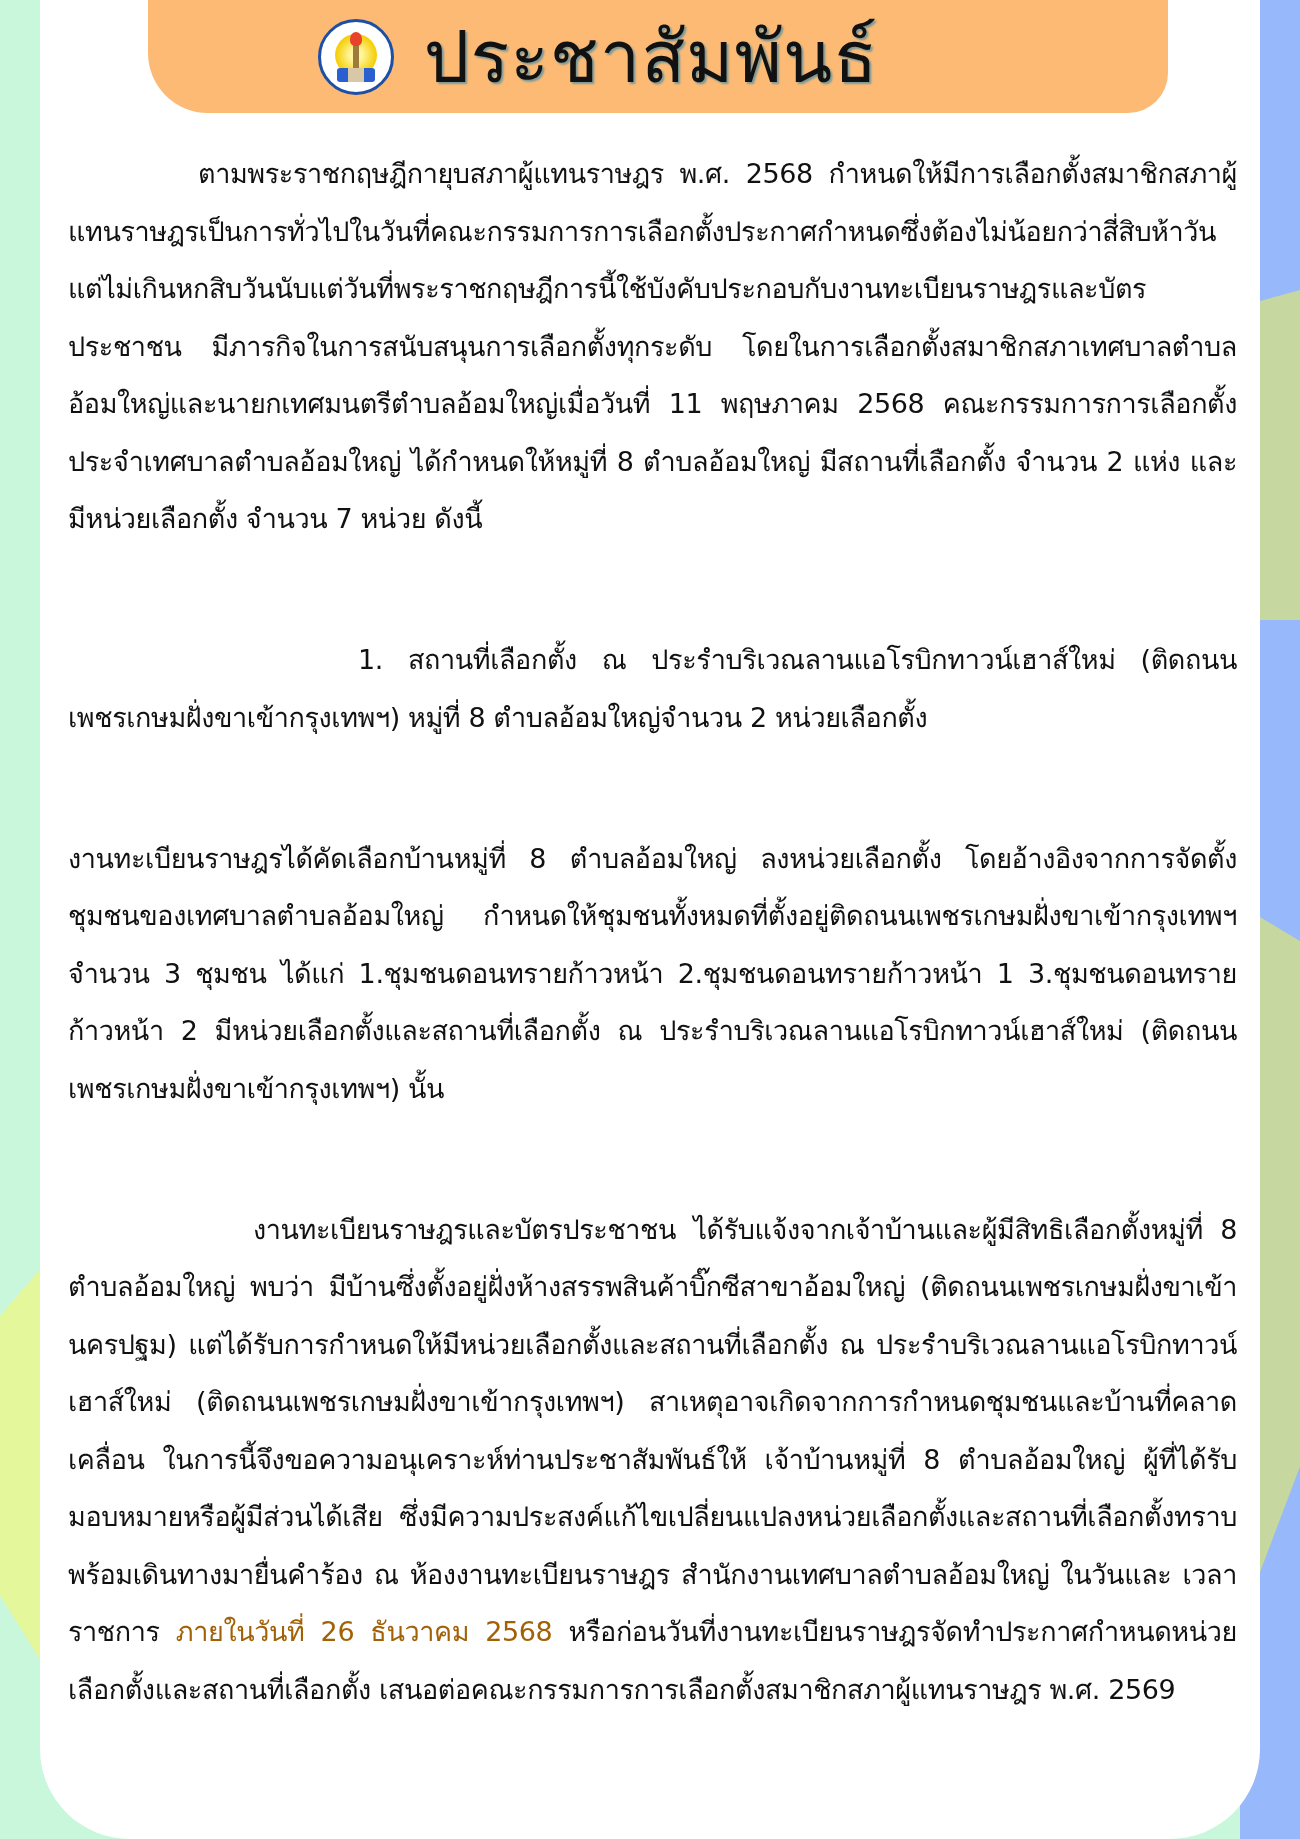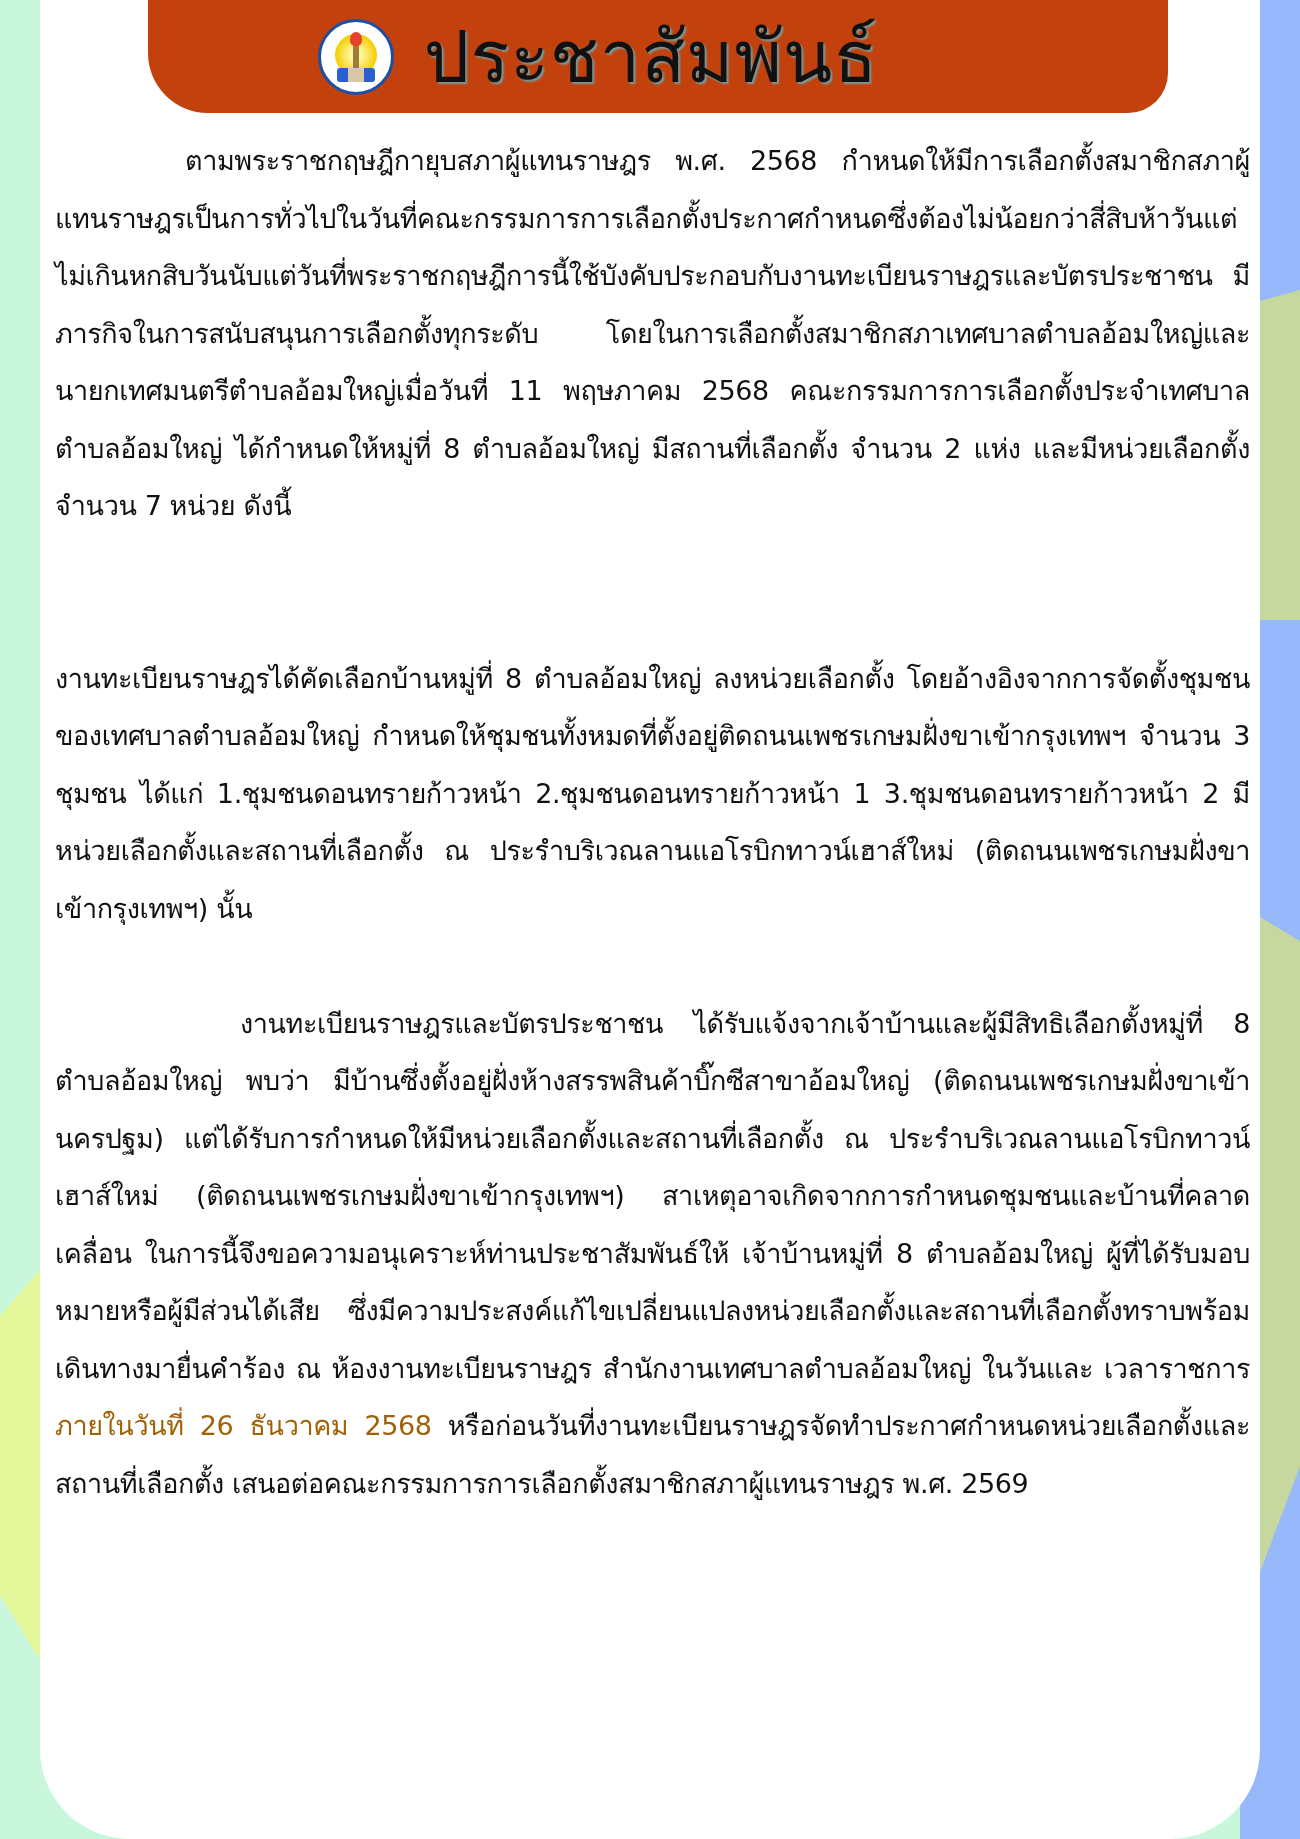--- a/index.html
+++ b/index.html
@@ -30,21 +30,21 @@
     }
     
     .paper {
       position: absolute; left: 40px; top: 0; width: 1220px; height: 1839px;
       background: #ffffff;
       border-radius: 0 0 90px 90px;
     }
     
     .banner {
       position: absolute; left: 148px; top: 0; width: 1020px; height: 113px;
-      background: #c2410c;
+      background: #fdba74;
       border-radius: 0 0 40px 60px;
       display: flex; align-items: center; justify-content: center;
     }
     .logo {
       width: 76px; height: 76px; border-radius: 50%;
       background: #ffffff; border: 3px solid #1e4fa6;
       position: relative; margin-right: 30px; margin-left: -120px;
       box-sizing: border-box;
     }
     .logo .sun {
@@ -73,21 +73,21 @@
       font-family: "DejaVu Sans", sans-serif;
       font-weight: normal;
     }
     
     .content {
       position: absolute; left: 55px; top: 132px; width: 1195px;
       font-size: 27px; line-height: 57.5px; color: #111111;
       font-family: "DejaVu Sans", sans-serif;
       letter-spacing: -0.4px;
     }
-    .content p { margin: 0; text-align: justify; }
+    .content p { margin: 13px; text-align: justify; }
     .indent-1 { text-indent: 130px; }
     .indent-list1 { text-indent: 290px; }
     .indent-list2 { text-indent: 185px; }
     .indent-p3 { text-indent: 185px; }
     .gap { height: 57.5px; }
     .red { color: #a16207; }
   </style>
 </head>
 <body>
 
@@ -104,17 +104,18 @@
     <div class="torch"></div>
     <div class="flame"></div>
     <div class="hands"></div>
   </div>
   <div class="banner-title">ประชาสัมพันธ์</div>
 </div>
 
 <div class="content">
   <p class="indent-1">ตามพระราชกฤษฎีกายุบสภาผู้แทนราษฎร พ.ศ. 2568 กำหนดให้มีการเลือกตั้งสมาชิกสภาผู้แทนราษฎรเป็นการทั่วไปในวันที่คณะกรรมการการเลือกตั้งประกาศกำหนดซึ่งต้องไม่น้อยกว่าสี่สิบห้าวันแต่ไม่เกินหกสิบวันนับแต่วันที่พระราชกฤษฎีการนี้ใช้บังคับประกอบกับงานทะเบียนราษฎรและบัตรประชาชน มีภารกิจในการสนับสนุนการเลือกตั้งทุกระดับ โดยในการเลือกตั้งสมาชิกสภาเทศบาลตำบลอ้อมใหญ่และนายกเทศมนตรีตำบลอ้อมใหญ่เมื่อวันที่ 11 พฤษภาคม 2568 คณะกรรมการการเลือกตั้งประจำเทศบาลตำบลอ้อมใหญ่ ได้กำหนดให้หมู่ที่ 8 ตำบลอ้อมใหญ่ มีสถานที่เลือกตั้ง จำนวน 2 แห่ง และมีหน่วยเลือกตั้ง จำนวน 7 หน่วย ดังนี้</p>
   <div class="gap"></div>
+  <p class="indent-list1">1. สถานที่เลือกตั้ง ณ ประรำบริเวณลานแอโรบิกทาวน์เฮาส์ใหม่ (ติดถนนเพชรเกษมฝั่งขาเข้ากรุงเทพฯ) หมู่ที่ 8 ตำบลอ้อมใหญ่จำนวน 2 หน่วยเลือกตั้ง</p>
   <div class="gap"></div>
   <p>งานทะเบียนราษฎรได้คัดเลือกบ้านหมู่ที่ 8 ตำบลอ้อมใหญ่ ลงหน่วยเลือกตั้ง โดยอ้างอิงจากการจัดตั้งชุมชนของเทศบาลตำบลอ้อมใหญ่ กำหนดให้ชุมชนทั้งหมดที่ตั้งอยู่ติดถนนเพชรเกษมฝั่งขาเข้ากรุงเทพฯ จำนวน 3 ชุมชน ได้แก่ 1.ชุมชนดอนทรายก้าวหน้า  2.ชุมชนดอนทรายก้าวหน้า 1 3.ชุมชนดอนทรายก้าวหน้า 2  มีหน่วยเลือกตั้งและสถานที่เลือกตั้ง ณ ประรำบริเวณลานแอโรบิกทาวน์เฮาส์ใหม่ (ติดถนนเพชรเกษมฝั่งขาเข้ากรุงเทพฯ)  นั้น</p>
   <div class="gap"></div>
   <p class="indent-p3"><span>งานทะเบียนราษฎรและบัตรประชาชน ได้รับแจ้งจากเจ้าบ้านและผู้มีสิทธิเลือกตั้งหมู่ที่ 8 ตำบลอ้อมใหญ่ พบว่า มีบ้านซึ่งตั้งอยู่ฝั่งห้างสรรพสินค้าบิ๊กซีสาขาอ้อมใหญ่ (ติดถนนเพชรเกษมฝั่งขาเข้านครปฐม) แต่ได้รับการกำหนดให้มีหน่วยเลือกตั้งและสถานที่เลือกตั้ง ณ ประรำบริเวณลานแอโรบิกทาวน์เฮาส์ใหม่ (ติดถนนเพชรเกษมฝั่งขาเข้ากรุงเทพฯ) สาเหตุอาจเกิดจากการกำหนดชุมชนและบ้านที่คลาดเคลื่อน ในการนี้จึงขอความอนุเคราะห์ท่านประชาสัมพันธ์ให้ เจ้าบ้านหมู่ที่ 8 ตำบลอ้อมใหญ่ ผู้ที่ได้รับมอบหมายหรือผู้มีส่วนได้เสีย ซึ่งมีความประสงค์แก้ไขเปลี่ยนแปลงหน่วยเลือกตั้งและสถานที่เลือกตั้งทราบพร้อมเดินทางมายื่นคำร้อง ณ ห้องงานทะเบียนราษฎร สำนักงานเทศบาลตำบลอ้อมใหญ่ ในวันและ เวลาราชการ </span><span class="red">ภายในวันที่ 26 ธันวาคม 2568</span><span> หรือก่อนวันที่งานทะเบียนราษฎรจัดทำประกาศกำหนดหน่วยเลือกตั้งและสถานที่เลือกตั้ง เสนอต่อคณะกรรมการการเลือกตั้งสมาชิกสภาผู้แทนราษฎร พ.ศ. 2569</span></p>
 </div>
 
 </body></html>

